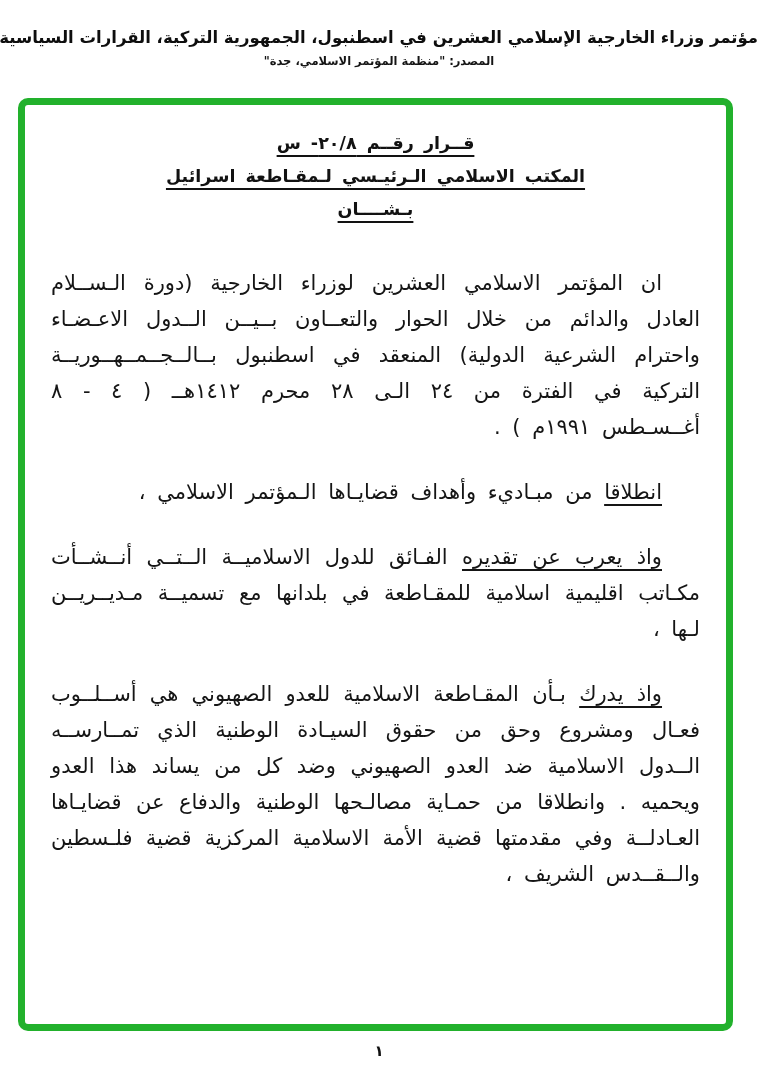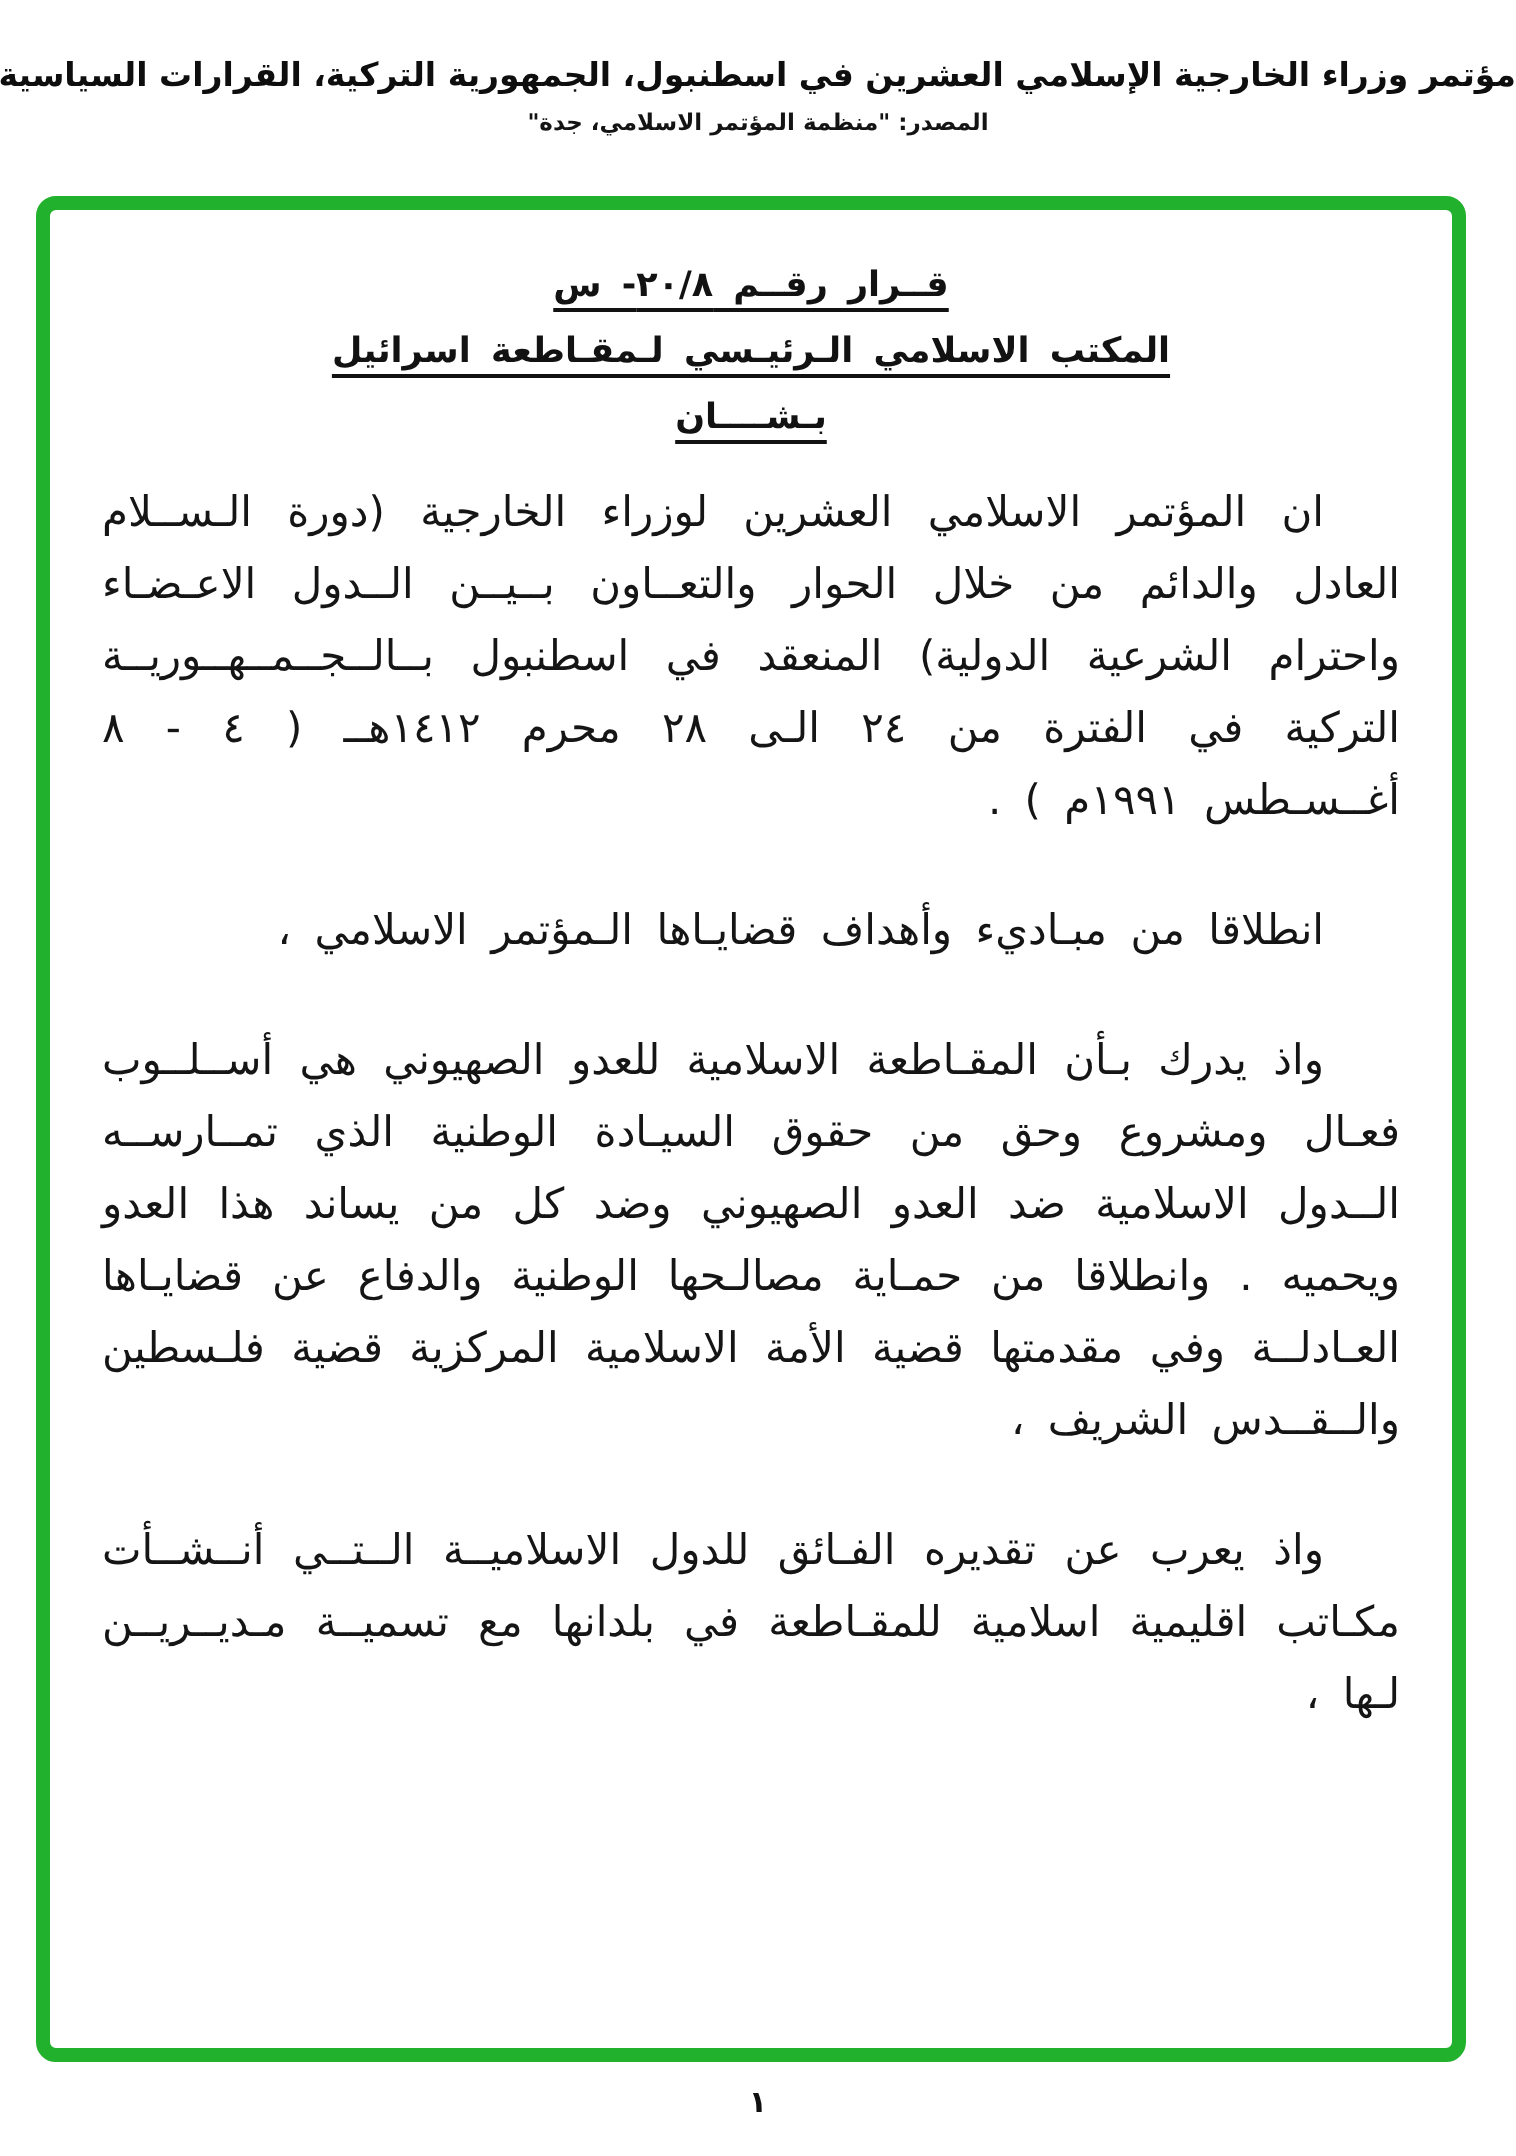--- a/index.html
+++ b/index.html
@@ -47,21 +47,21 @@
     box-sizing: border-box;
     border: 7px solid #22b12c;
     border-radius: 10px;
     padding: 22px 26px 0 26px;
     direction: rtl;
     overflow: hidden;
   }
 
   .title-block {
     text-align: center;
-    margin-bottom: 12px;
+    margin-bottom: 39px;
   }
   .title-block .t-line {
     font-size: 17.5px;
     font-weight: 600;
     line-height: 33px;
     color: #121212;
     text-decoration: underline;
     text-underline-offset: 6px;
     text-decoration-thickness: 1.5px;
     word-spacing: 4px;
@@ -71,20 +71,21 @@
     font-size: 21px;
     font-weight: 500;
     line-height: 36px;
     text-align: justify;
     text-indent: 38px;
     word-spacing: 5px;
     margin: 0 0 29px 0;
     color: #151515;
   }
   .body-text p .lead {
+    text-decoration: underline;
     text-underline-offset: 5px;
     text-decoration-thickness: 1.5px;
   }
 
   .page-number {
     position: absolute;
     top: 1042px;
     left: 0;
     width: 758px;
     text-align: center;
@@ -107,21 +108,21 @@
 
     <div class="title-block">
       <div class="t-line">قــرار رقــم ٢٠/٨- س</div>
       <div class="t-line">المكتب الاسلامي الـرئيـسي لـمقـاطعة اسرائيل</div>
       <div class="t-line">بـشــــان</div>
     </div>
 
     <div class="body-text">
       <p><span class="lead"></span><span>ان المؤتمر الاسلامي العشرين لوزراء الخارجية (دورة الـســلام العادل والدائم من خلال الحوار والتعــاون بــيــن الــدول الاعـضـاء واحترام الشرعية الدولية) المنعقد في اسطنبول بــالــجــمــهــوريــة التركية في الفترة من ٢٤ الـى ٢٨ محرم ١٤١٢هــ ( ٤ - ٨ أغــسـطس ١٩٩١م ) .</span></p>
       <p><span class="lead">انطلاقا</span><span> من مبـاديء وأهداف قضايـاها الـمؤتمر الاسلامي ،</span></p>
+      <p><span class="lead">واذ يعرب عن تقديره</span><span> الفـائق للدول الاسلاميــة الــتــي أنــشــأت مكـاتب اقليمية اسلامية للمقـاطعة في بلدانها مع تسميــة مـديــريــن لـها ،</span></p>
       <p><span class="lead">واذ يدرك</span><span> بـأن المقـاطعة الاسلامية للعدو الصهيوني هي أســلــوب فعـال ومشروع وحق من حقوق السيـادة الوطنية الذي تمــارســه الــدول الاسلامية ضد العدو الصهيوني وضد كل من يساند هذا العدو ويحميه . وانطلاقا من حمـاية مصالـحها الوطنية والدفاع عن قضايـاها العـادلــة وفي مقدمتها قضية الأمة الاسلامية المركزية قضية فلـسطين والــقــدس الشريف ،</span></p>
-      <p><span class="lead">واذ يعرب عن تقديره</span><span> الفـائق للدول الاسلاميــة الــتــي أنــشــأت مكـاتب اقليمية اسلامية للمقـاطعة في بلدانها مع تسميــة مـديــريــن لـها ،</span></p>
     </div>
 
   </div>
 
   <div class="page-number">١</div>
 
 </div>
 
 </body></html>

